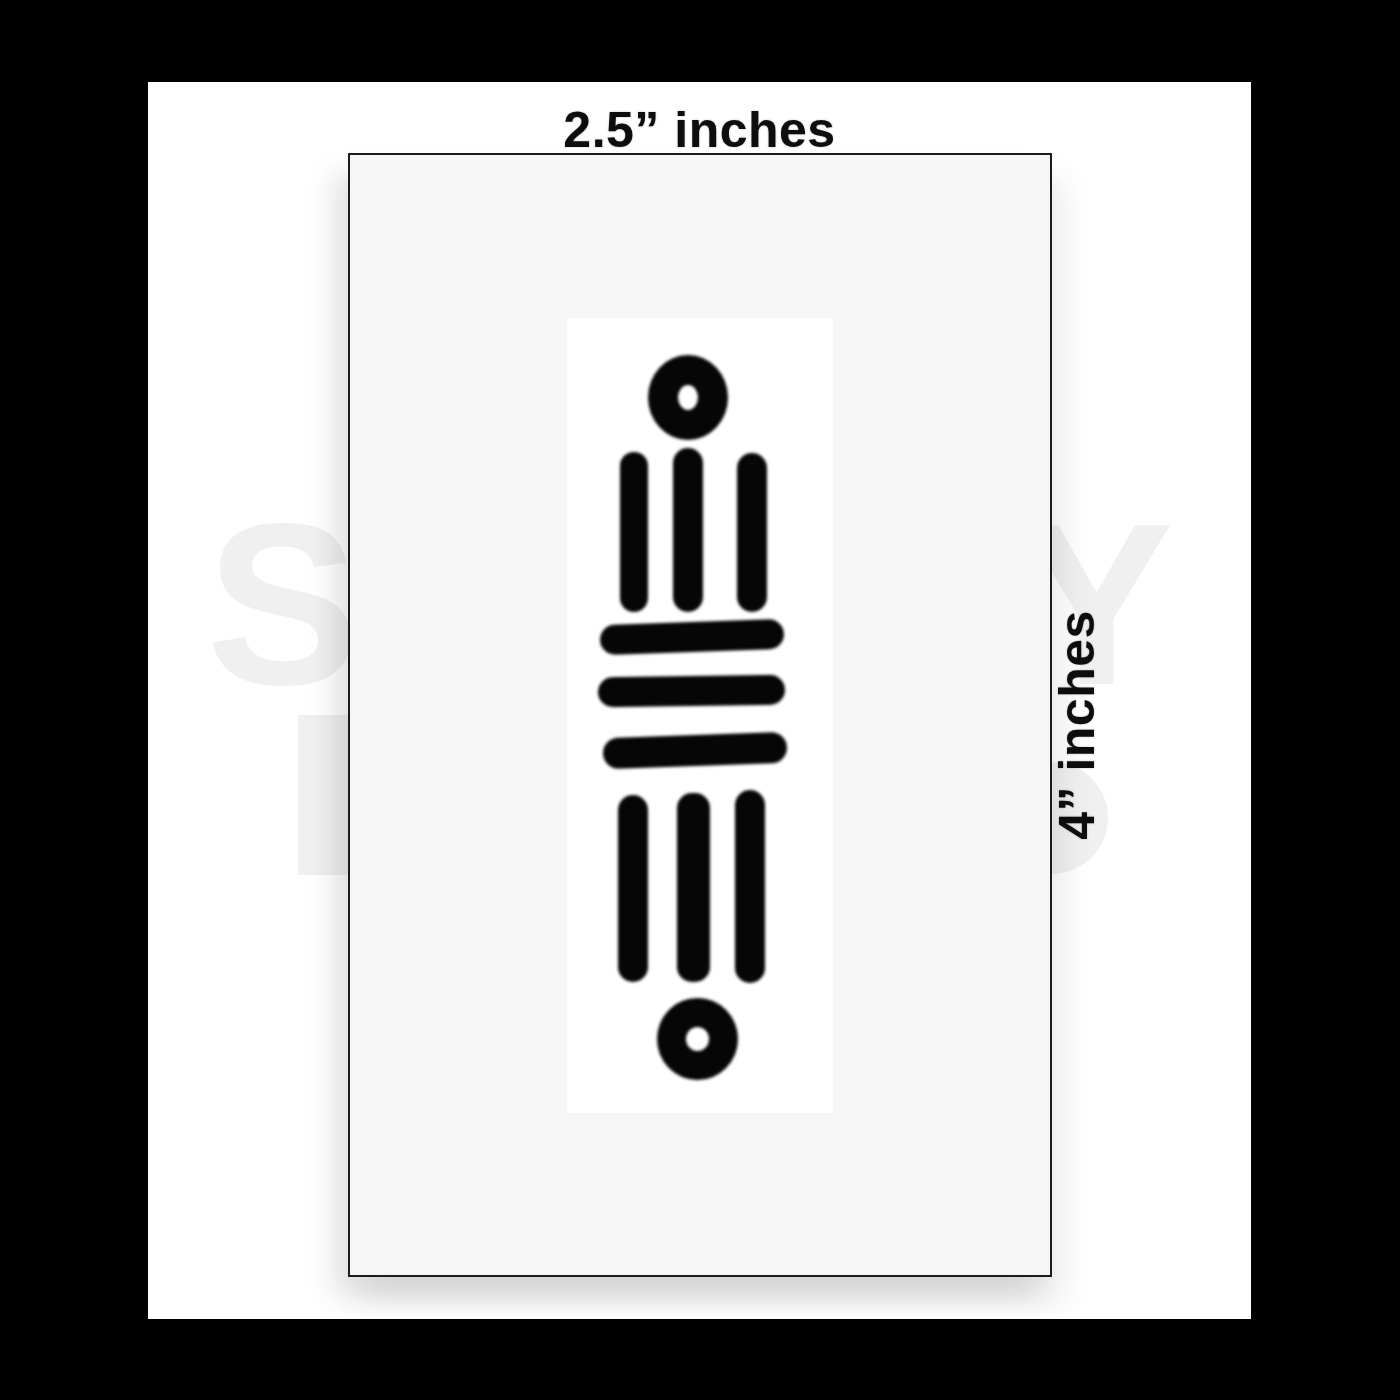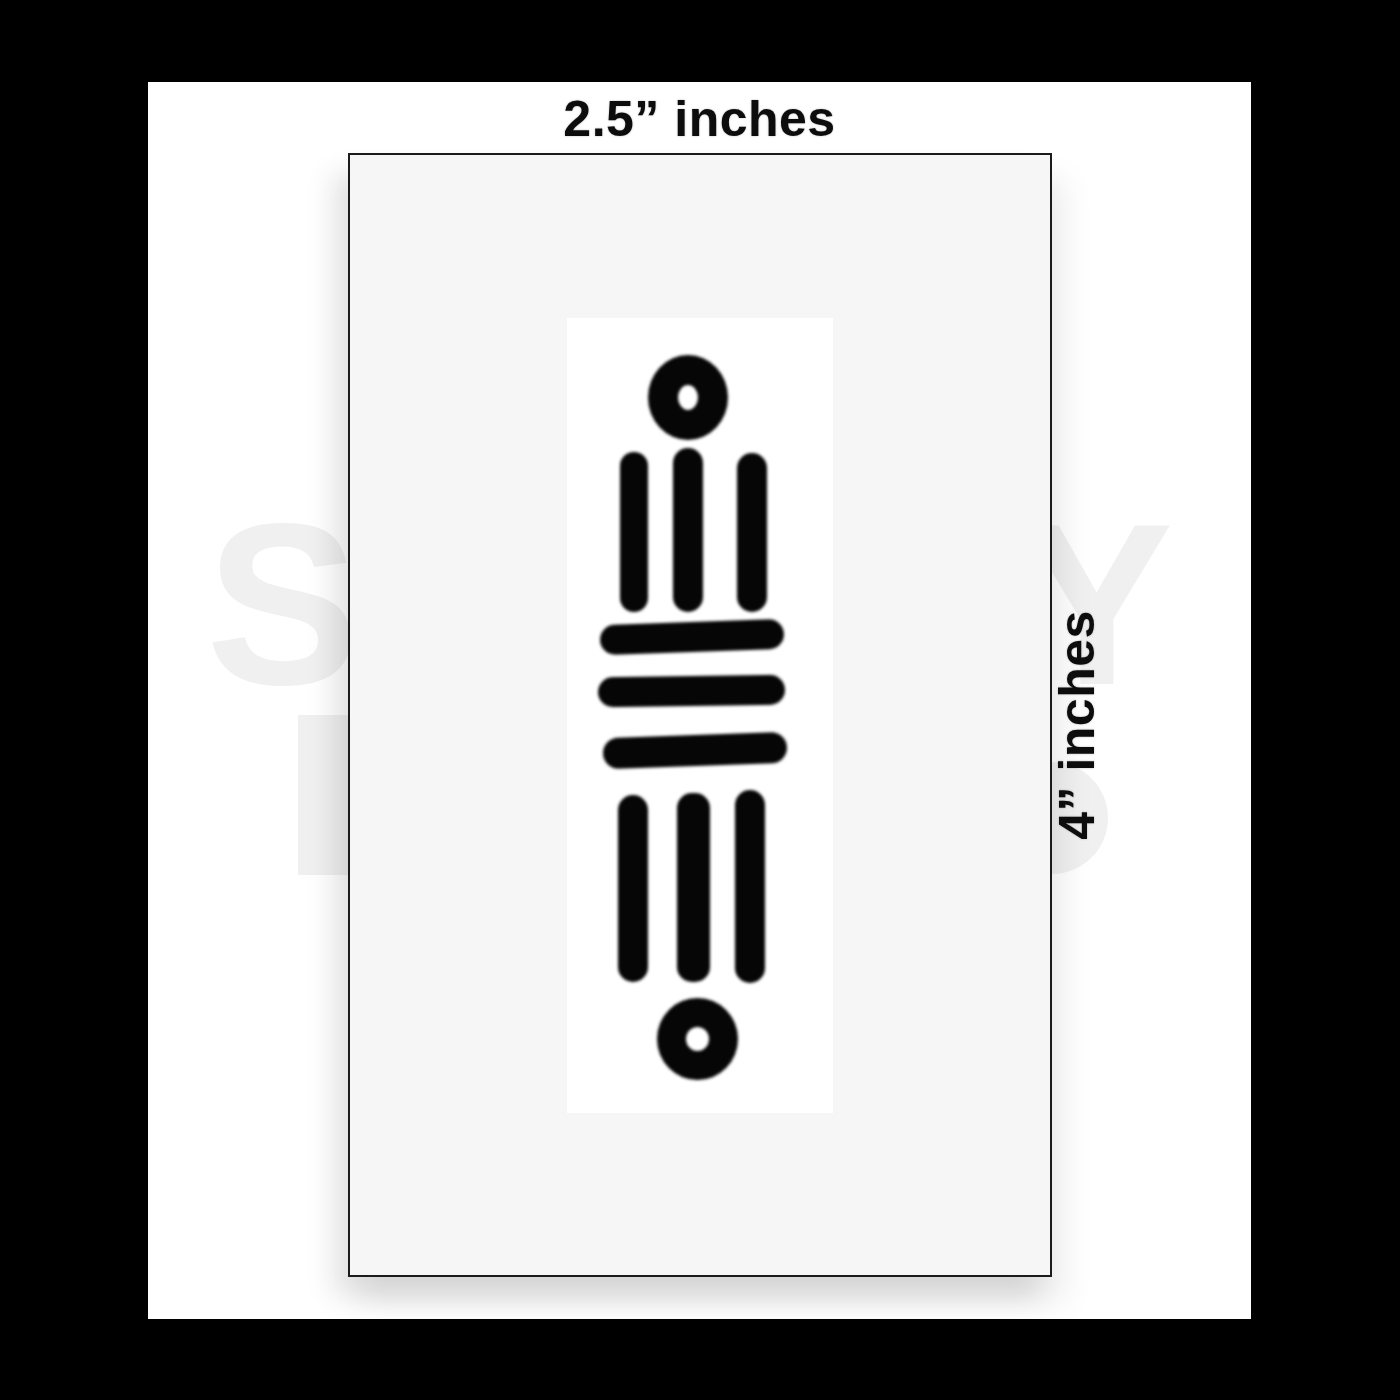--- a/index.html
+++ b/index.html
@@ -48,21 +48,21 @@
     position: absolute;
     left: 848px; top: 680px;
     width: 112px; height: 112px;
     border-radius: 50%;
     background: #f0f0f0;
     z-index: 1;
   }
   
   .label-top {
     position: absolute;
-    left: 0; top: 8px;
+    left: 0; top: 19px;
     width: 100%;
     text-align: center;
     font-size: 50px;
     font-weight: 900;
     color: #0d0d0d;
     letter-spacing: 0.5px;
     text-shadow: 0 0 2px rgba(40,40,40,0.35);
     z-index: 3;
   }
   .label-side {

